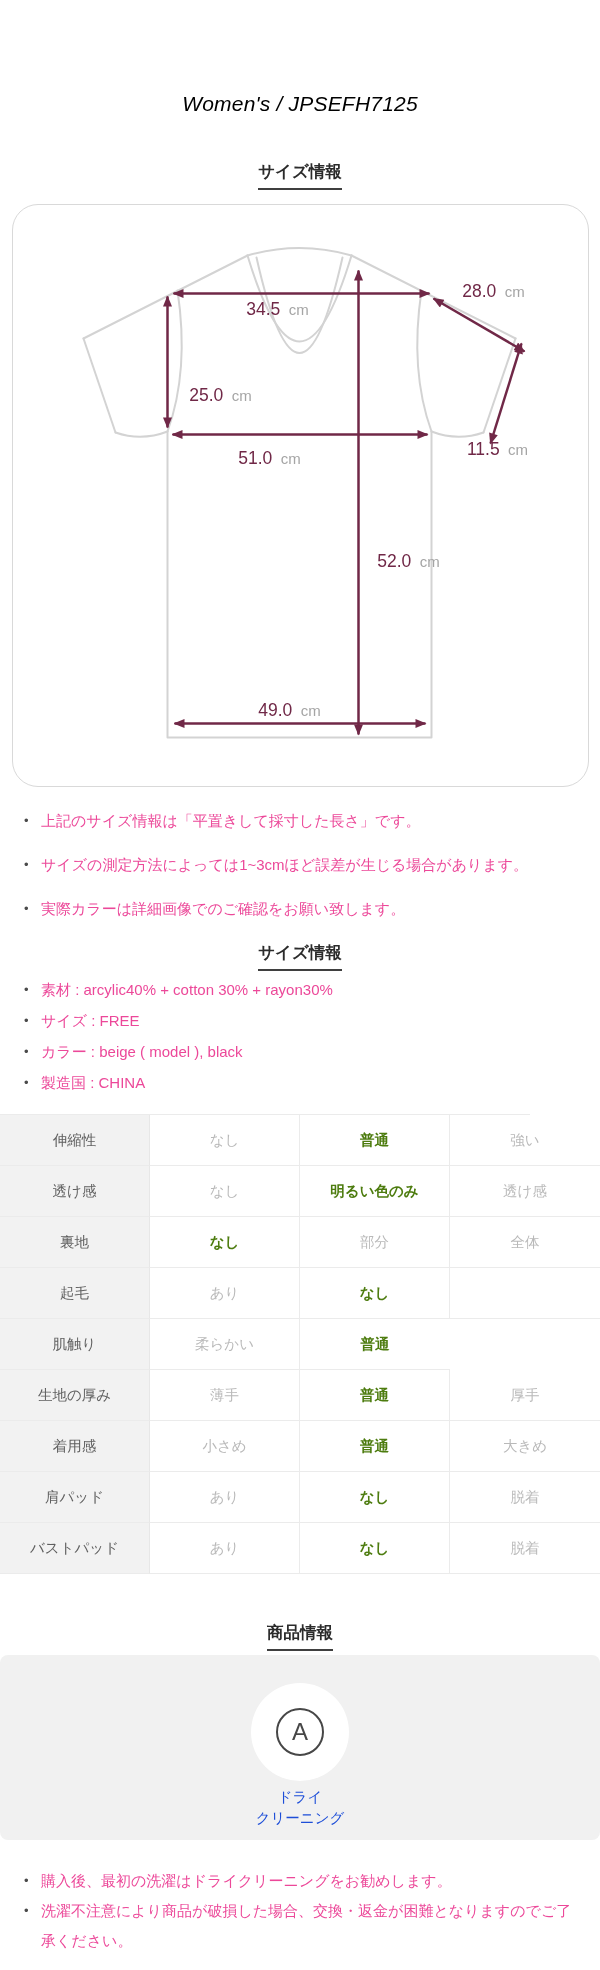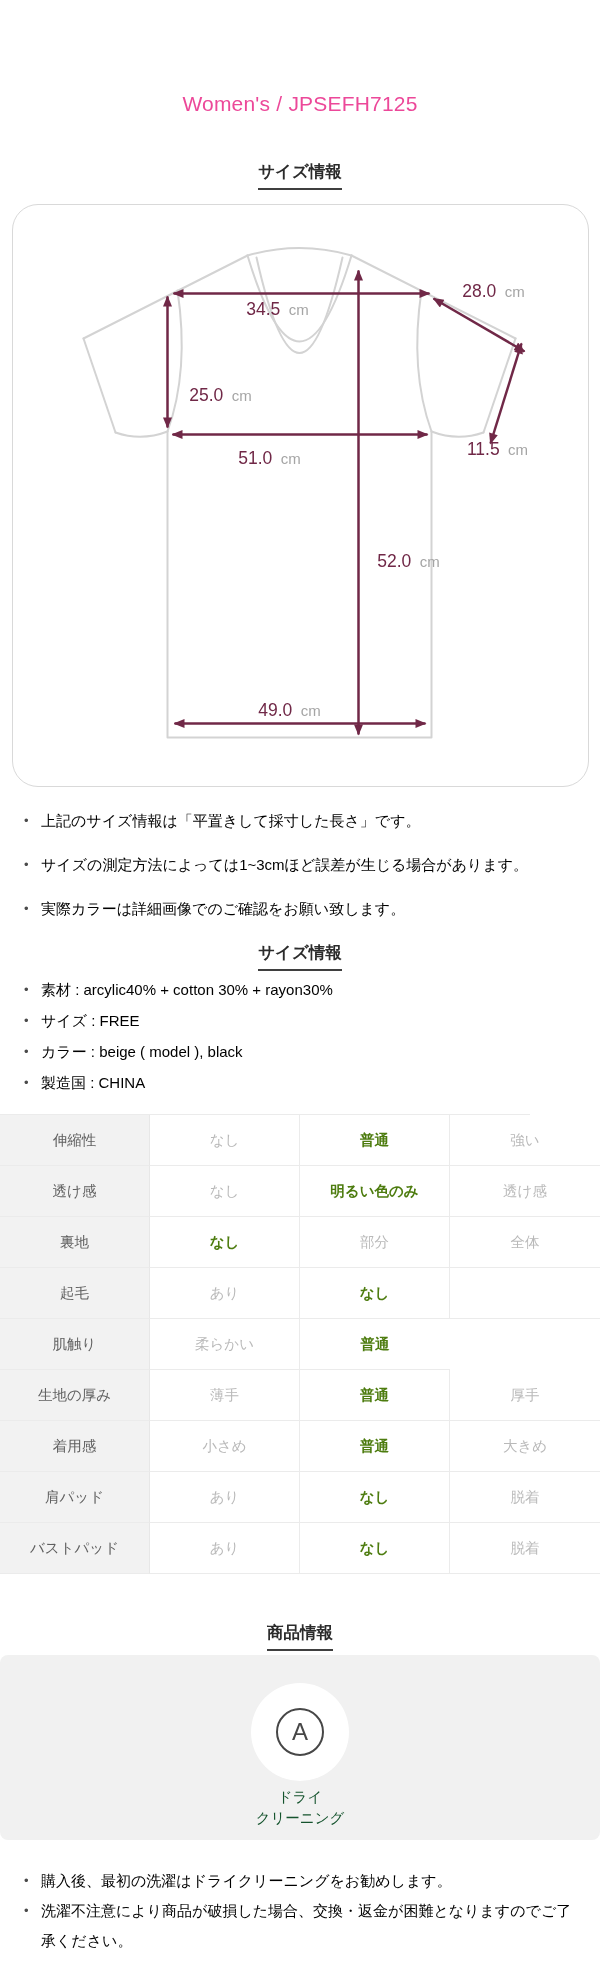--- a/index.html
+++ b/index.html
@@ -4,21 +4,21 @@
 <style>
   html,body{margin:0;padding:0;background:#ffffff;}
   body{
     width:600px;min-height:1970px;margin:0 auto;
     font-family:"Liberation Sans","DejaVu Sans",sans-serif;
     color:#383838;-webkit-font-smoothing:antialiased;
   }
   
   .page-title{
     padding-top:90px;text-align:center;font-size:21px;line-height:28px;
-    color:#ec4899;font-weight:500;letter-spacing:.2px;
+    color:#000000;font-weight:500;letter-spacing:.2px;font-style:italic;
   }
   
   .sec-head{text-align:center;}
   .sec-head .ht{
     display:inline-block;font-size:16.5px;font-weight:bold;color:#2b2b2b;
     padding-bottom:6px;border-bottom:2px solid #3f3f3f;line-height:22px;
   }
   .h1{margin-top:42px;}
   .h2{margin-top:18px;}
   .h3{margin-top:47px;}
@@ -27,21 +27,21 @@
     position:relative;width:575px;height:581px;margin:14px auto 0;
     border:1.5px solid #d9d9d9;border-radius:26px;background:#fff;
   }
   .card svg{position:absolute;left:0;top:0;}
   .num-label{fill:#702847;font-size:17.5px;font-weight:500;}
   .unit-label{fill:#a5a5a5;font-size:15px;font-weight:400;}
   
   ul.notes{list-style:none;margin:0;padding:0;}
   ul.notes li{
     position:relative;padding-left:41px;padding-right:14px;
-    font-size:15px;line-height:24px;color:#000000;
+    font-size:15px;line-height:24px;color:#ec4899;
   }
   ul.notes li::before{
     content:"•";position:absolute;left:24px;top:0;color:#4a4a4a;font-size:13px;
   }
   ul.n1{margin-top:22px;}
   ul.n1 li{margin-bottom:20px;}
   ul.n2{margin-top:4px;}
   ul.n2 li{margin-bottom:7px;margin-top:7px;}
   ul.n3{margin-top:26px;}
   ul.n3 li{line-height:30px;margin-bottom:0px;}
@@ -64,21 +64,21 @@
   }
   .care-circle{
     width:98px;height:98px;border-radius:50%;background:#ffffff;
     margin:28px auto 0;display:flex;align-items:center;justify-content:center;
   }
   .care-ring{
     width:44px;height:44px;border-radius:50%;border:2px solid #474747;
     display:flex;align-items:center;justify-content:center;
     font-size:24px;color:#474747;line-height:1;
   }
-  .care-label{margin-top:6px;font-size:14.5px;line-height:21px;color:#14532d;}
+  .care-label{margin-top:6px;font-size:14.5px;line-height:21px;color:#1d4ed8;}
 </style>
 </head>
 <body>
 
 <div class="page-title">Women's / JPSEFH7125</div>
 
 <div class="sec-head h1">
   <span class="ht">サイズ情報</span>
 </div>
 

